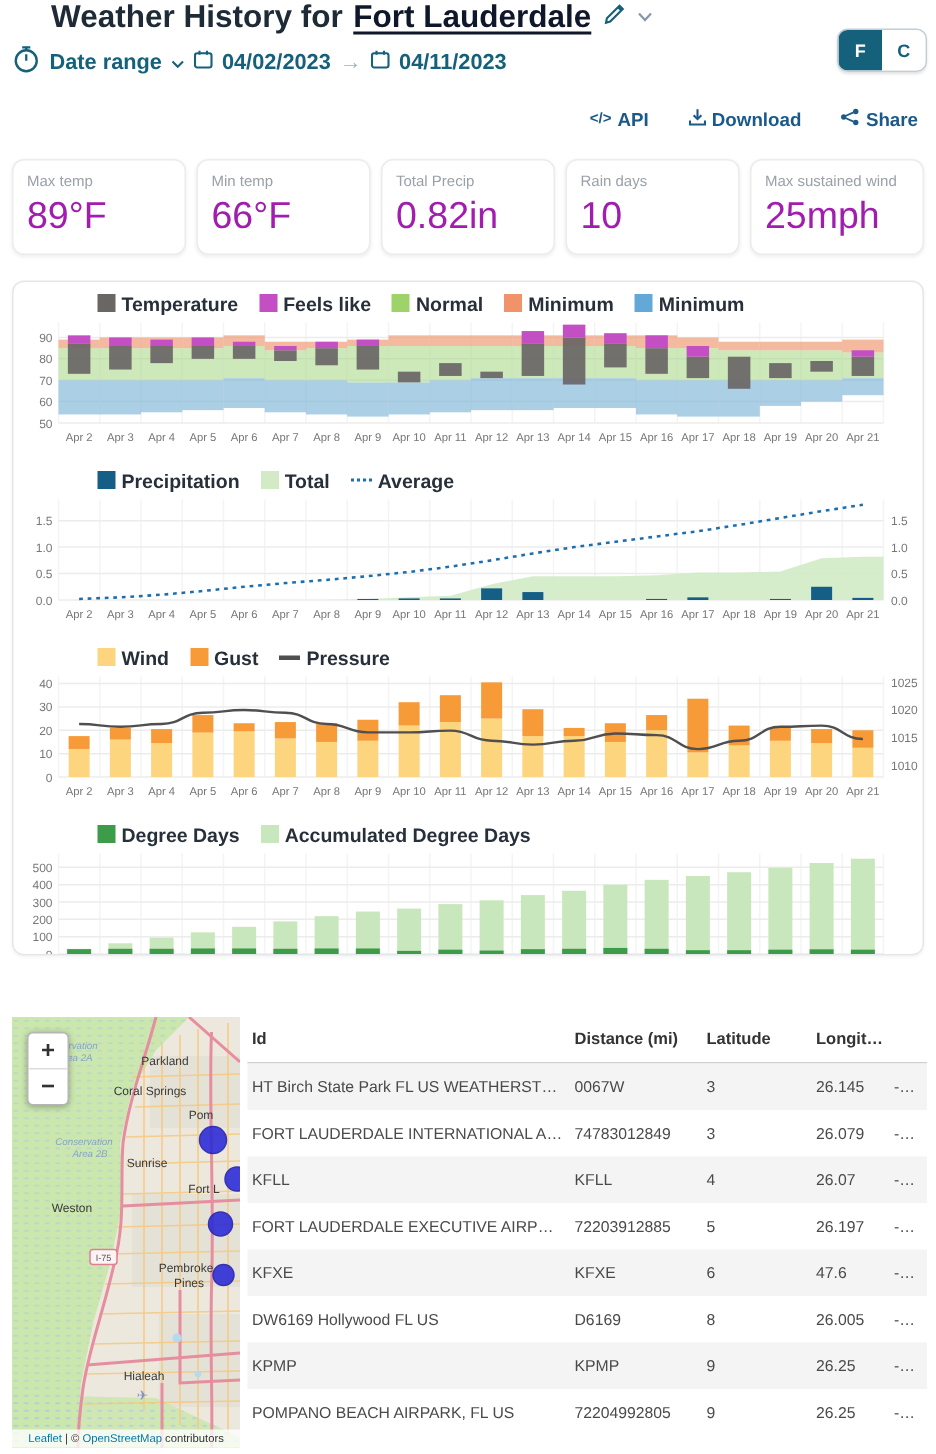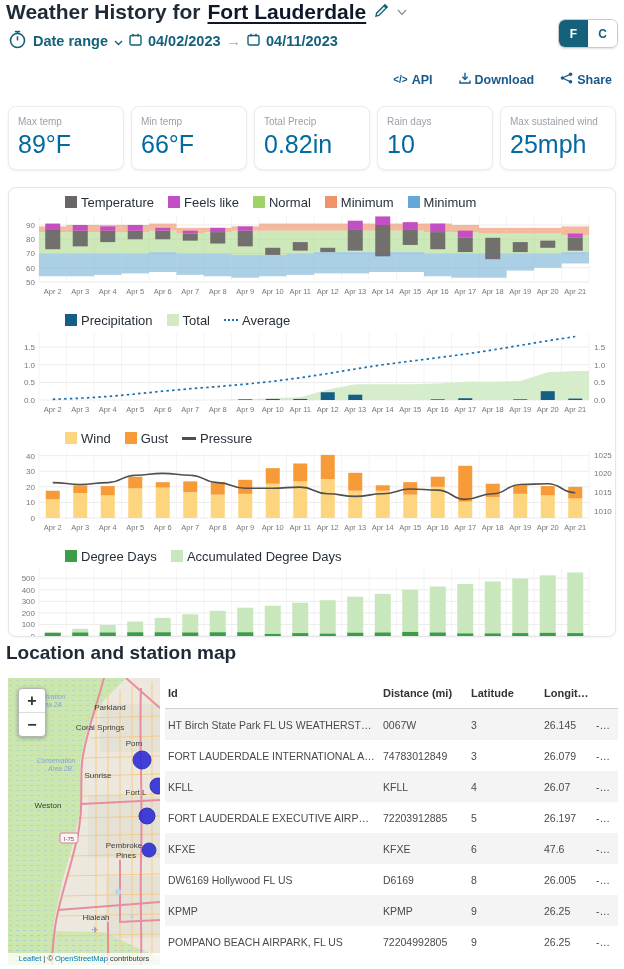--- a/index.html
+++ b/index.html
@@ -1,21 +1,21 @@
 <!DOCTYPE html>
 <html><head>
 <meta charset="utf-8">
 <style>
   html,body{margin:0;padding:0;background:#fff;}
   .page{position:relative;width:624px;height:969px;overflow:hidden;background:#fff;
         font-family:"Liberation Sans",sans-serif;}
 
   
   .title-row{position:absolute;left:6px;top:0px;display:flex;align-items:center;gap:7px;}
-  .title-text{font-size:21px;font-weight:700;color:#1f2a37;}
+  .title-text{font-size:21px;font-weight:700;color:#1f2a37;margin-left:28px;}
   .title-link{font-size:21px;font-weight:700;color:#0f172a;text-decoration:underline;
               text-decoration-thickness:2px;text-underline-offset:3px;cursor:pointer;}
   .chev{color:#8a99a6;font-size:11px;}
 
   .unit-toggle{position:absolute;right:6px;top:19px;display:flex;border:1px solid #c2cdd4;
                border-radius:7px;overflow:hidden;box-shadow:0 1px 2px rgba(0,0,0,.12);cursor:pointer;}
   .unit{width:29px;height:27px;display:flex;align-items:center;justify-content:center;
         font-size:12px;font-weight:700;}
   .unit.active{background:#15607a;color:#fff;}
   .unit.inactive{background:#fff;color:#15607a;}
@@ -27,29 +27,29 @@
   .actions-row{position:absolute;right:12px;top:72px;display:flex;gap:26px;align-items:center;
                color:#1a5a8a;font-weight:700;font-size:12.5px;}
   .action{display:flex;align-items:center;gap:4px;cursor:pointer;}
   .api-glyph{font-size:10px;font-weight:700;color:#1a5a8a;}
 
   
   .stats-row{position:absolute;left:8px;right:8px;top:106px;display:flex;gap:7px;justify-content:space-between;}
   .stat-card{flex:1;background:#fff;border:1px solid #ececec;border-radius:8px;
              box-shadow:0 1px 3px rgba(0,0,0,.07);padding:9px 9px 10px;}
   .stat-label{font-size:10px;color:#9aa1a9;white-space:nowrap;}
-  .stat-value{font-size:25px;color:#0369a1;margin-top:3px;white-space:nowrap;}
+  .stat-value{font-size:25px;color:#a21caf;margin-top:3px;white-space:nowrap;}
 
   
   .charts-card{position:absolute;left:8px;top:187px;width:606px;height:448px;
                border:1px solid #e4e7ea;border-radius:8px;background:#fff;
                box-shadow:0 1px 3px rgba(0,0,0,.05);overflow:hidden;}
   .chart-block{height:112px;}
   .legend{display:flex;gap:14px;align-items:center;margin:6px 0 0 56px;height:16px;}
-  .legend-item{display:flex;gap:4px;align-items:center;font-size:13px;font-weight:400;color:#27303a;cursor:pointer;}
+  .legend-item{display:flex;gap:4px;align-items:center;font-size:13px;font-weight:700;color:#27303a;cursor:pointer;}
   svg.chart{display:block;width:604px;height:88px;}
   svg text{font-family:"Liberation Sans",sans-serif;}
 
   
   .section-title{position:absolute;left:6px;top:642px;font-size:19px;font-weight:700;color:#1f2a37;}
   .map{position:absolute;left:8px;top:678px;width:152px;height:287px;overflow:hidden;background:#ece8dd;cursor:grab;}
   .map svg.basemap{position:absolute;left:0;top:0;}
   .map-zoom{position:absolute;left:10px;top:10px;width:26px;background:#fff;border:1px solid #b5b5b5;
             border-radius:4px;box-shadow:0 1px 4px rgba(0,0,0,.3);z-index:2;}
   .map-zoom .zbtn{height:23px;display:flex;align-items:center;justify-content:center;
@@ -649,21 +649,20 @@
           <text x="428.75" y="84" text-anchor="middle" font-size="7.5" fill="#777">Apr 16</text>
           <text x="456.25" y="84" text-anchor="middle" font-size="7.5" fill="#777">Apr 17</text>
           <text x="483.75" y="84" text-anchor="middle" font-size="7.5" fill="#777">Apr 18</text>
           <text x="511.25" y="84" text-anchor="middle" font-size="7.5" fill="#777">Apr 19</text>
           <text x="538.75" y="84" text-anchor="middle" font-size="7.5" fill="#777">Apr 20</text>
           <text x="566.25" y="84" text-anchor="middle" font-size="7.5" fill="#777">Apr 21</text>
         </svg>
     </div>
   </div>
 
-  <div class="section-title">Location and station map</div>
 
   <div class="map">
     <svg class="basemap" id="basemap" width="152" height="287" viewBox="0 0 152 287">
       <defs>
         <pattern id="wetland" width="7" height="5" patternUnits="userSpaceOnUse">
           <rect width="7" height="5" fill="#cbe7ad"></rect>
           <line x1="1" y1="2.5" x2="4" y2="2.5" stroke="#9fc9e2" stroke-width="0.9"></line>
         </pattern>
       </defs>
       <rect x="0" y="0" width="152" height="287" fill="#ece8dd"></rect>

